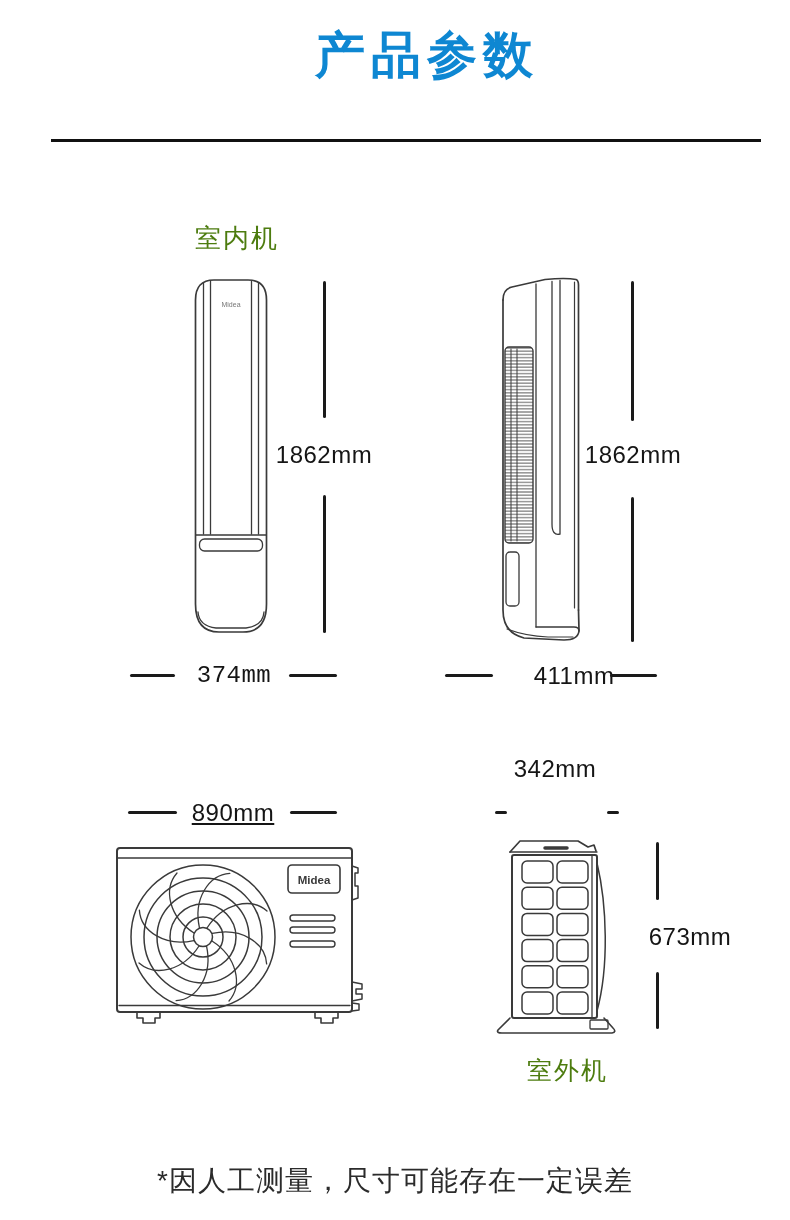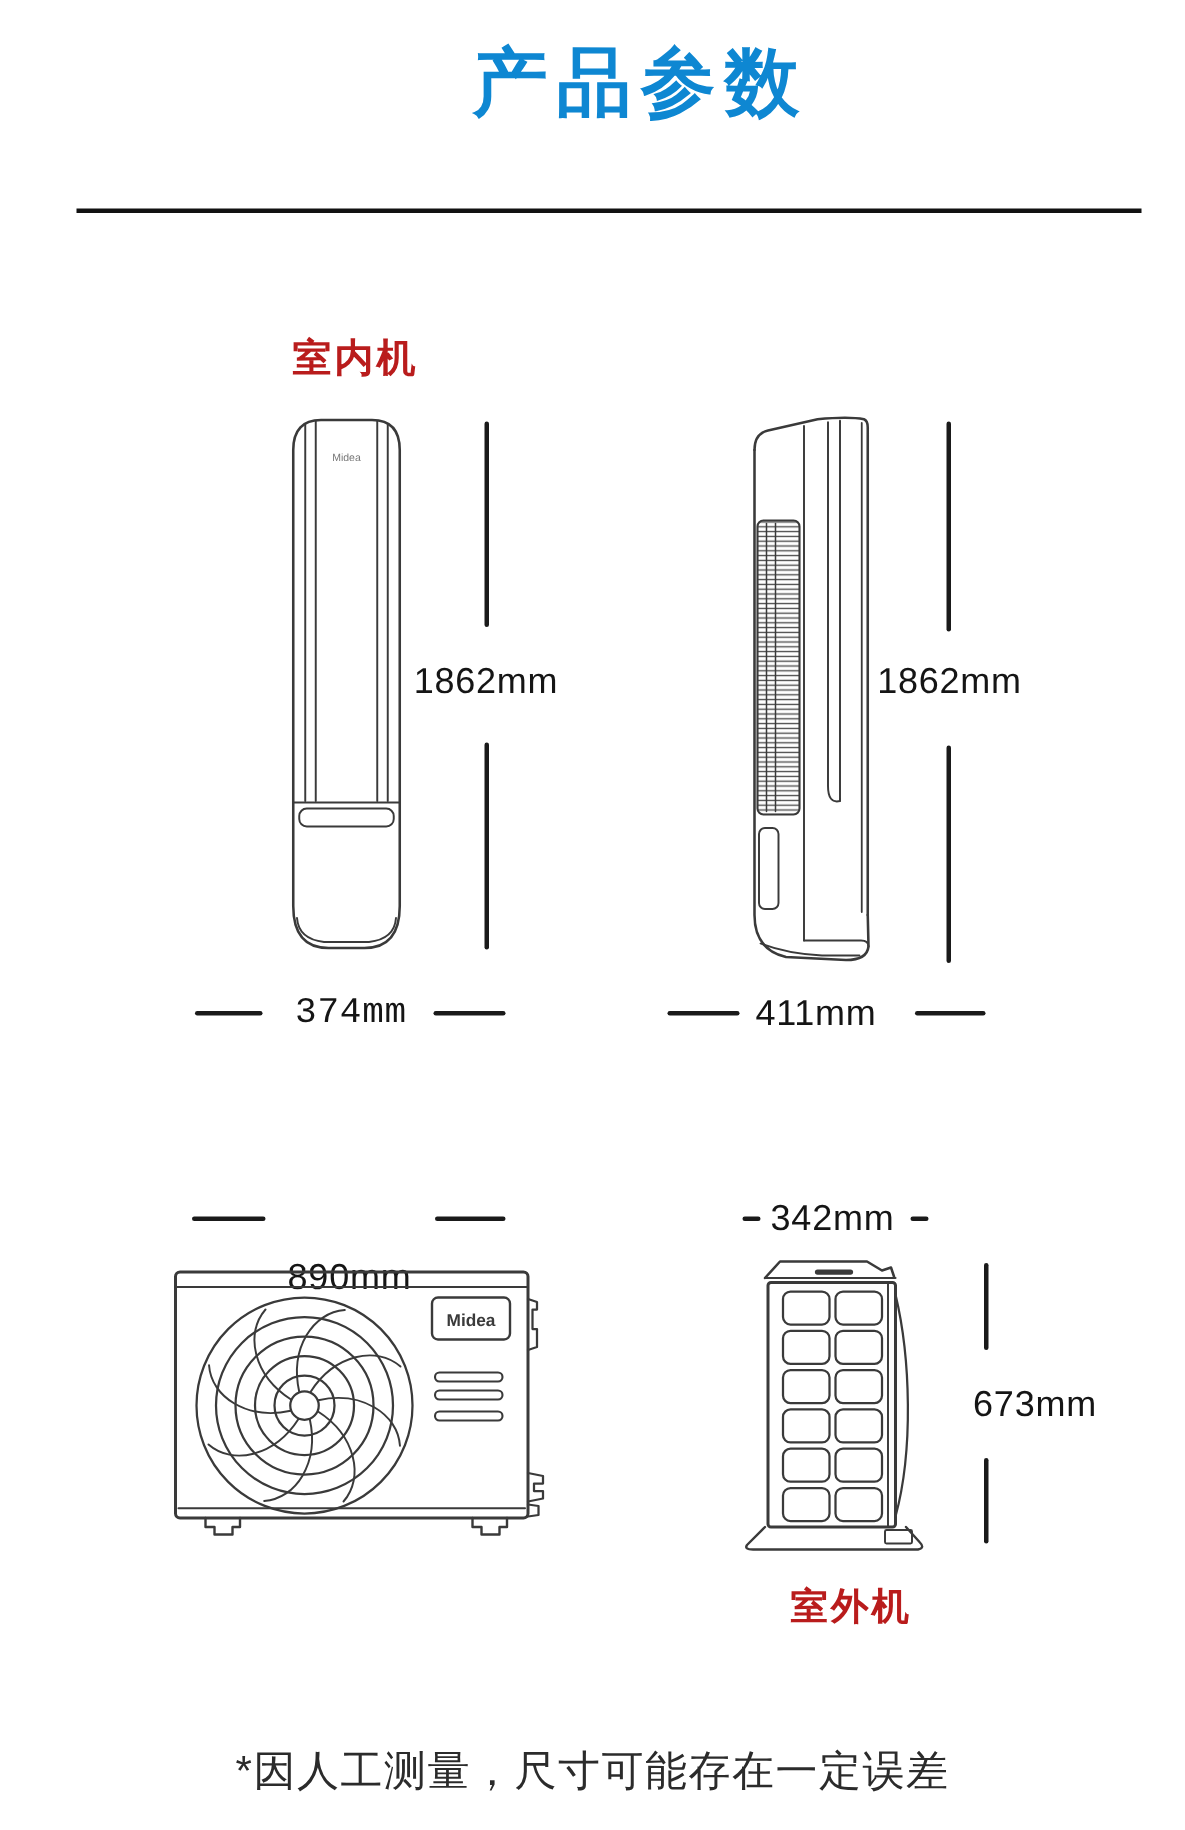--- a/index.html
+++ b/index.html
@@ -18,21 +18,21 @@
     font-size:50px;font-weight:700;
     letter-spacing:6px;
     color:#0e87d2;
     margin-left:32px;
   }
   .divider{
     left:51px;top:139px;width:710px;height:3px;
     background:#111111;
   }
   .section-label{
-    font-size:26px;font-weight:700;color:#b91c1c;
+    font-size:26px;font-weight:400;color:#4d7c0f;
     letter-spacing:2px;
   }
   .dim-text{
     font-size:24px;font-weight:500;color:#151515;
     text-align:center;line-height:28px;letter-spacing:0.5px;
     white-space:nowrap;
   }
   .vline{width:3px;background:#1a1a1a;border-radius:2px;}
   .hline{height:3px;background:#1a1a1a;border-radius:2px;}
   .note-text{
@@ -98,25 +98,25 @@
 
   <div class="abs vline" style="left:631px;top:281px;height:140px;"></div>
   <div class="abs vline" style="left:631px;top:497px;height:145px;"></div>
   <div class="abs dim-text" style="left:577px;top:441px;width:112px;">1862mm</div>
 
   <div class="abs hline" style="left:130px;top:674px;width:45px;"></div>
   <div class="abs dim-text" style="left:178px;top:662px;width:112px;font-family:Liberation Mono, monospace;">374mm</div>
   <div class="abs hline" style="left:289px;top:674px;width:48px;"></div>
 
   <div class="abs hline" style="left:445px;top:674px;width:48px;"></div>
-  <div class="abs dim-text" style="left:488px;top:662px;width:112px;">411mm</div>
+  <div class="abs dim-text" style="left:518px;top:662px;width:112px;">411mm</div>
   <div class="abs hline" style="left:610px;top:674px;width:47px;"></div>
 
   <div class="abs hline" style="left:128px;top:811px;width:49px;"></div>
-  <div class="abs dim-text" style="left:177px;top:838px;width:112px;">890mm</div>
+  <div class="abs dim-text" style="left:177px;top:799px;width:112px;text-decoration:underline;">890mm</div>
   <div class="abs hline" style="left:290px;top:811px;width:47px;"></div>
 
   <svg class="abs" style="left:108px;top:842px;" width="262" height="190" viewBox="0 0 262 190">
     <g fill="none" stroke="#3a3a3a" stroke-width="2" stroke-linecap="round" stroke-linejoin="round">
       <rect x="9" y="6" width="235" height="164" rx="3"></rect>
       <path d="M9,16 L244,16" stroke-width="1.4"></path>
       <path d="M11,163.5 L242,163.5" stroke-width="1.4"></path>
 
       <path d="M29,170 L29,176 L35,176 L35,181 L47,181 L47,176 L52,176 L52,170" stroke-width="1.6"></path>
       <path d="M207,170 L207,176 L213,176 L213,181 L225,181 L225,176 L230,176 L230,170" stroke-width="1.6"></path>
@@ -150,21 +150,21 @@
       <g stroke-width="1.4">
         <rect x="182" y="73" width="45" height="6" rx="3"></rect>
         <rect x="182" y="85" width="45" height="6" rx="3"></rect>
         <rect x="182" y="99" width="45" height="6" rx="3"></rect>
       </g>
     </g>
     <text x="206" y="42" text-anchor="middle" font-size="11.5" font-weight="600" fill="#3a3a3a">Midea</text>
   </svg>
 
   <div class="abs hline" style="left:495px;top:811px;width:12px;"></div>
-  <div class="abs dim-text" style="left:509px;top:799px;width:92px;">342mm</div>
+  <div class="abs dim-text" style="left:509px;top:755px;width:92px;">342mm</div>
   <div class="abs hline" style="left:607px;top:811px;width:12px;"></div>
 
   <svg class="abs" style="left:486px;top:835px;" width="148" height="205" viewBox="0 0 148 205">
     <g fill="none" stroke="#3a3a3a" stroke-width="1.7" stroke-linecap="round" stroke-linejoin="round">
 
       <path d="M24,17 L34,6 L92,6 L102,12 L108,10 L110,16"></path>
       <path d="M24,17 L111,17" stroke-width="1.4"></path>
       <path d="M59,13 L81,13" stroke-width="3.5"></path>
 
       <rect x="26" y="20" width="85" height="163" rx="2" stroke-width="2"></rect>

